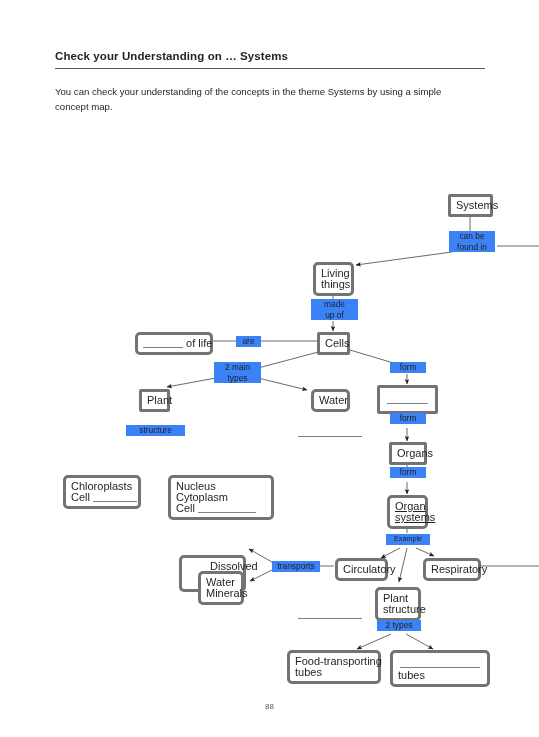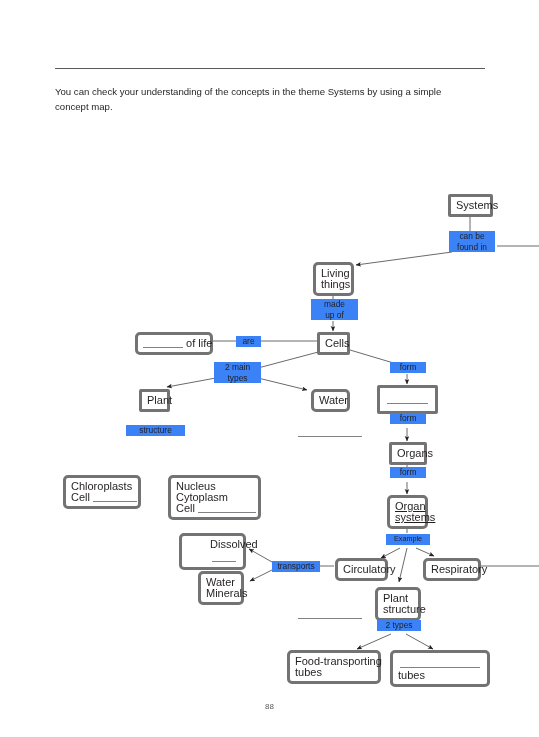--- a/index.html
+++ b/index.html
@@ -127,20 +127,21 @@
     position: absolute;
     height: 1px;
     background: #808285;
   }
 </style>
 </head>
 <body>
 
 <div class="page">
 
+  <div class="heading">Check your Understanding on … Systems</div>
   <div class="heading-rule"></div>
   <div class="intro">You can check your understanding of the concepts in the theme Systems by using a simple concept map.</div>
 
   <div class="map">
 
     <svg viewBox="0 0 539 737">
       <defs>
         <marker id="ah" markerWidth="7" markerHeight="7" refX="5.6" refY="2.6" orient="auto" markerUnits="strokeWidth">
           <path d="M0,0 L6,2.6 L0,5.2 L1.4,2.6 z" fill="#231f20"></path>
         </marker>
@@ -227,21 +228,21 @@
     <div class="node center" style="left:311px; top:389px; width:39px;">
       <span>Water</span>
     </div>
 
     <div class="node" style="left:63px; top:475px; width:78px;">
       <span>Chloroplasts</span><br>
       <span>Cell</span>
       <span class="blank" style="width:44px;"></span>
     </div>
 
-    <div class="node" style="left:168px; top:475px; width:93px;">
+    <div class="node" style="left:168px; top:475px; width:106px;">
       <span>Nucleus</span><br>
       <span>Cytoplasm</span><br>
       <span>Cell</span>
       <span class="blank" style="width:58px;"></span>
     </div>
 
     <div class="node sq" style="left:377px; top:385px; width:61px; padding:4px 5px 5px 5px;">
       <span class="blank-row"></span>
     </div>
 
@@ -255,21 +256,21 @@
     </div>
 
     <div class="node center" style="left:335px; top:558px; width:53px;">
       <span>Circulatory</span>
     </div>
 
     <div class="node center" style="left:423px; top:558px; width:58px;">
       <span>Respiratory</span>
     </div>
 
-    <div class="node" style="left:179px; top:533px; width:67px;padding-left:28px;">
+    <div class="node" style="left:179px; top:555px; width:67px;padding-left:28px;">
       <span>Dissolved</span>
       <span class="blank-row"></span>
     </div>
 
     <div class="node" style="left:198px; top:571px; width:46px;">
       <span>Water</span><br>
       <span>Minerals</span>
     </div>
 
     <div class="node" style="left:375px; top:587px; width:46px;">

